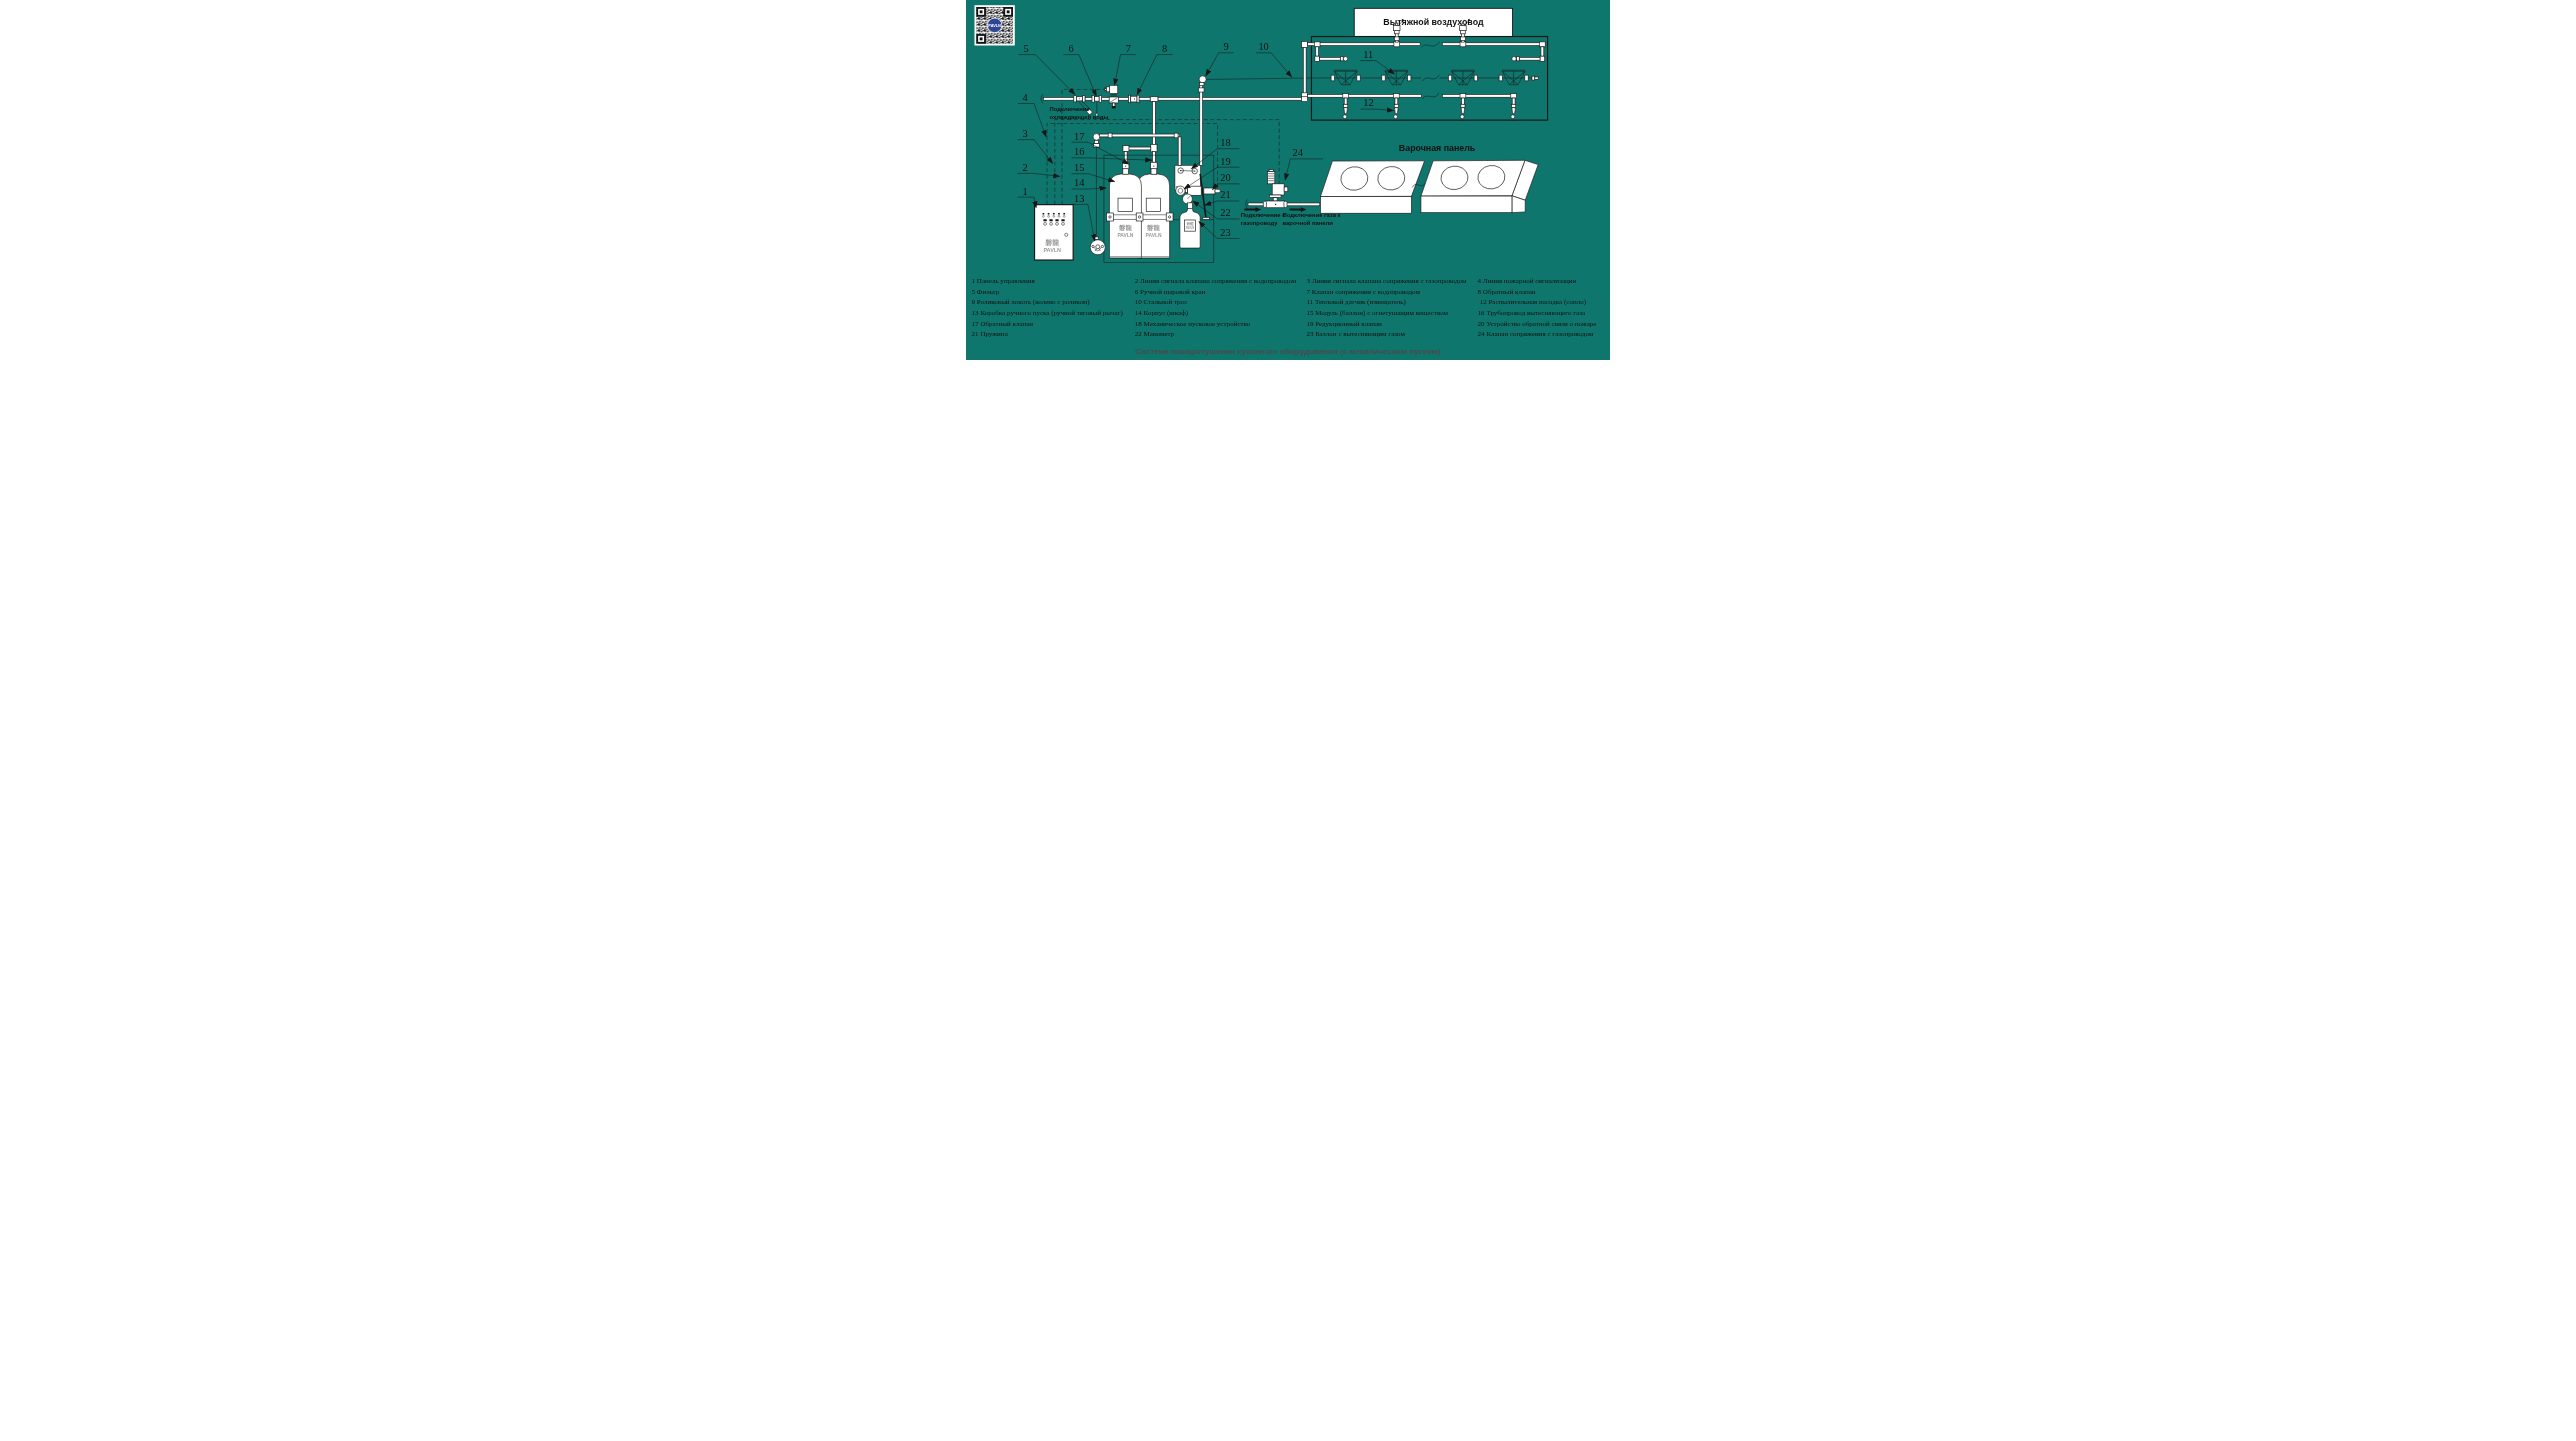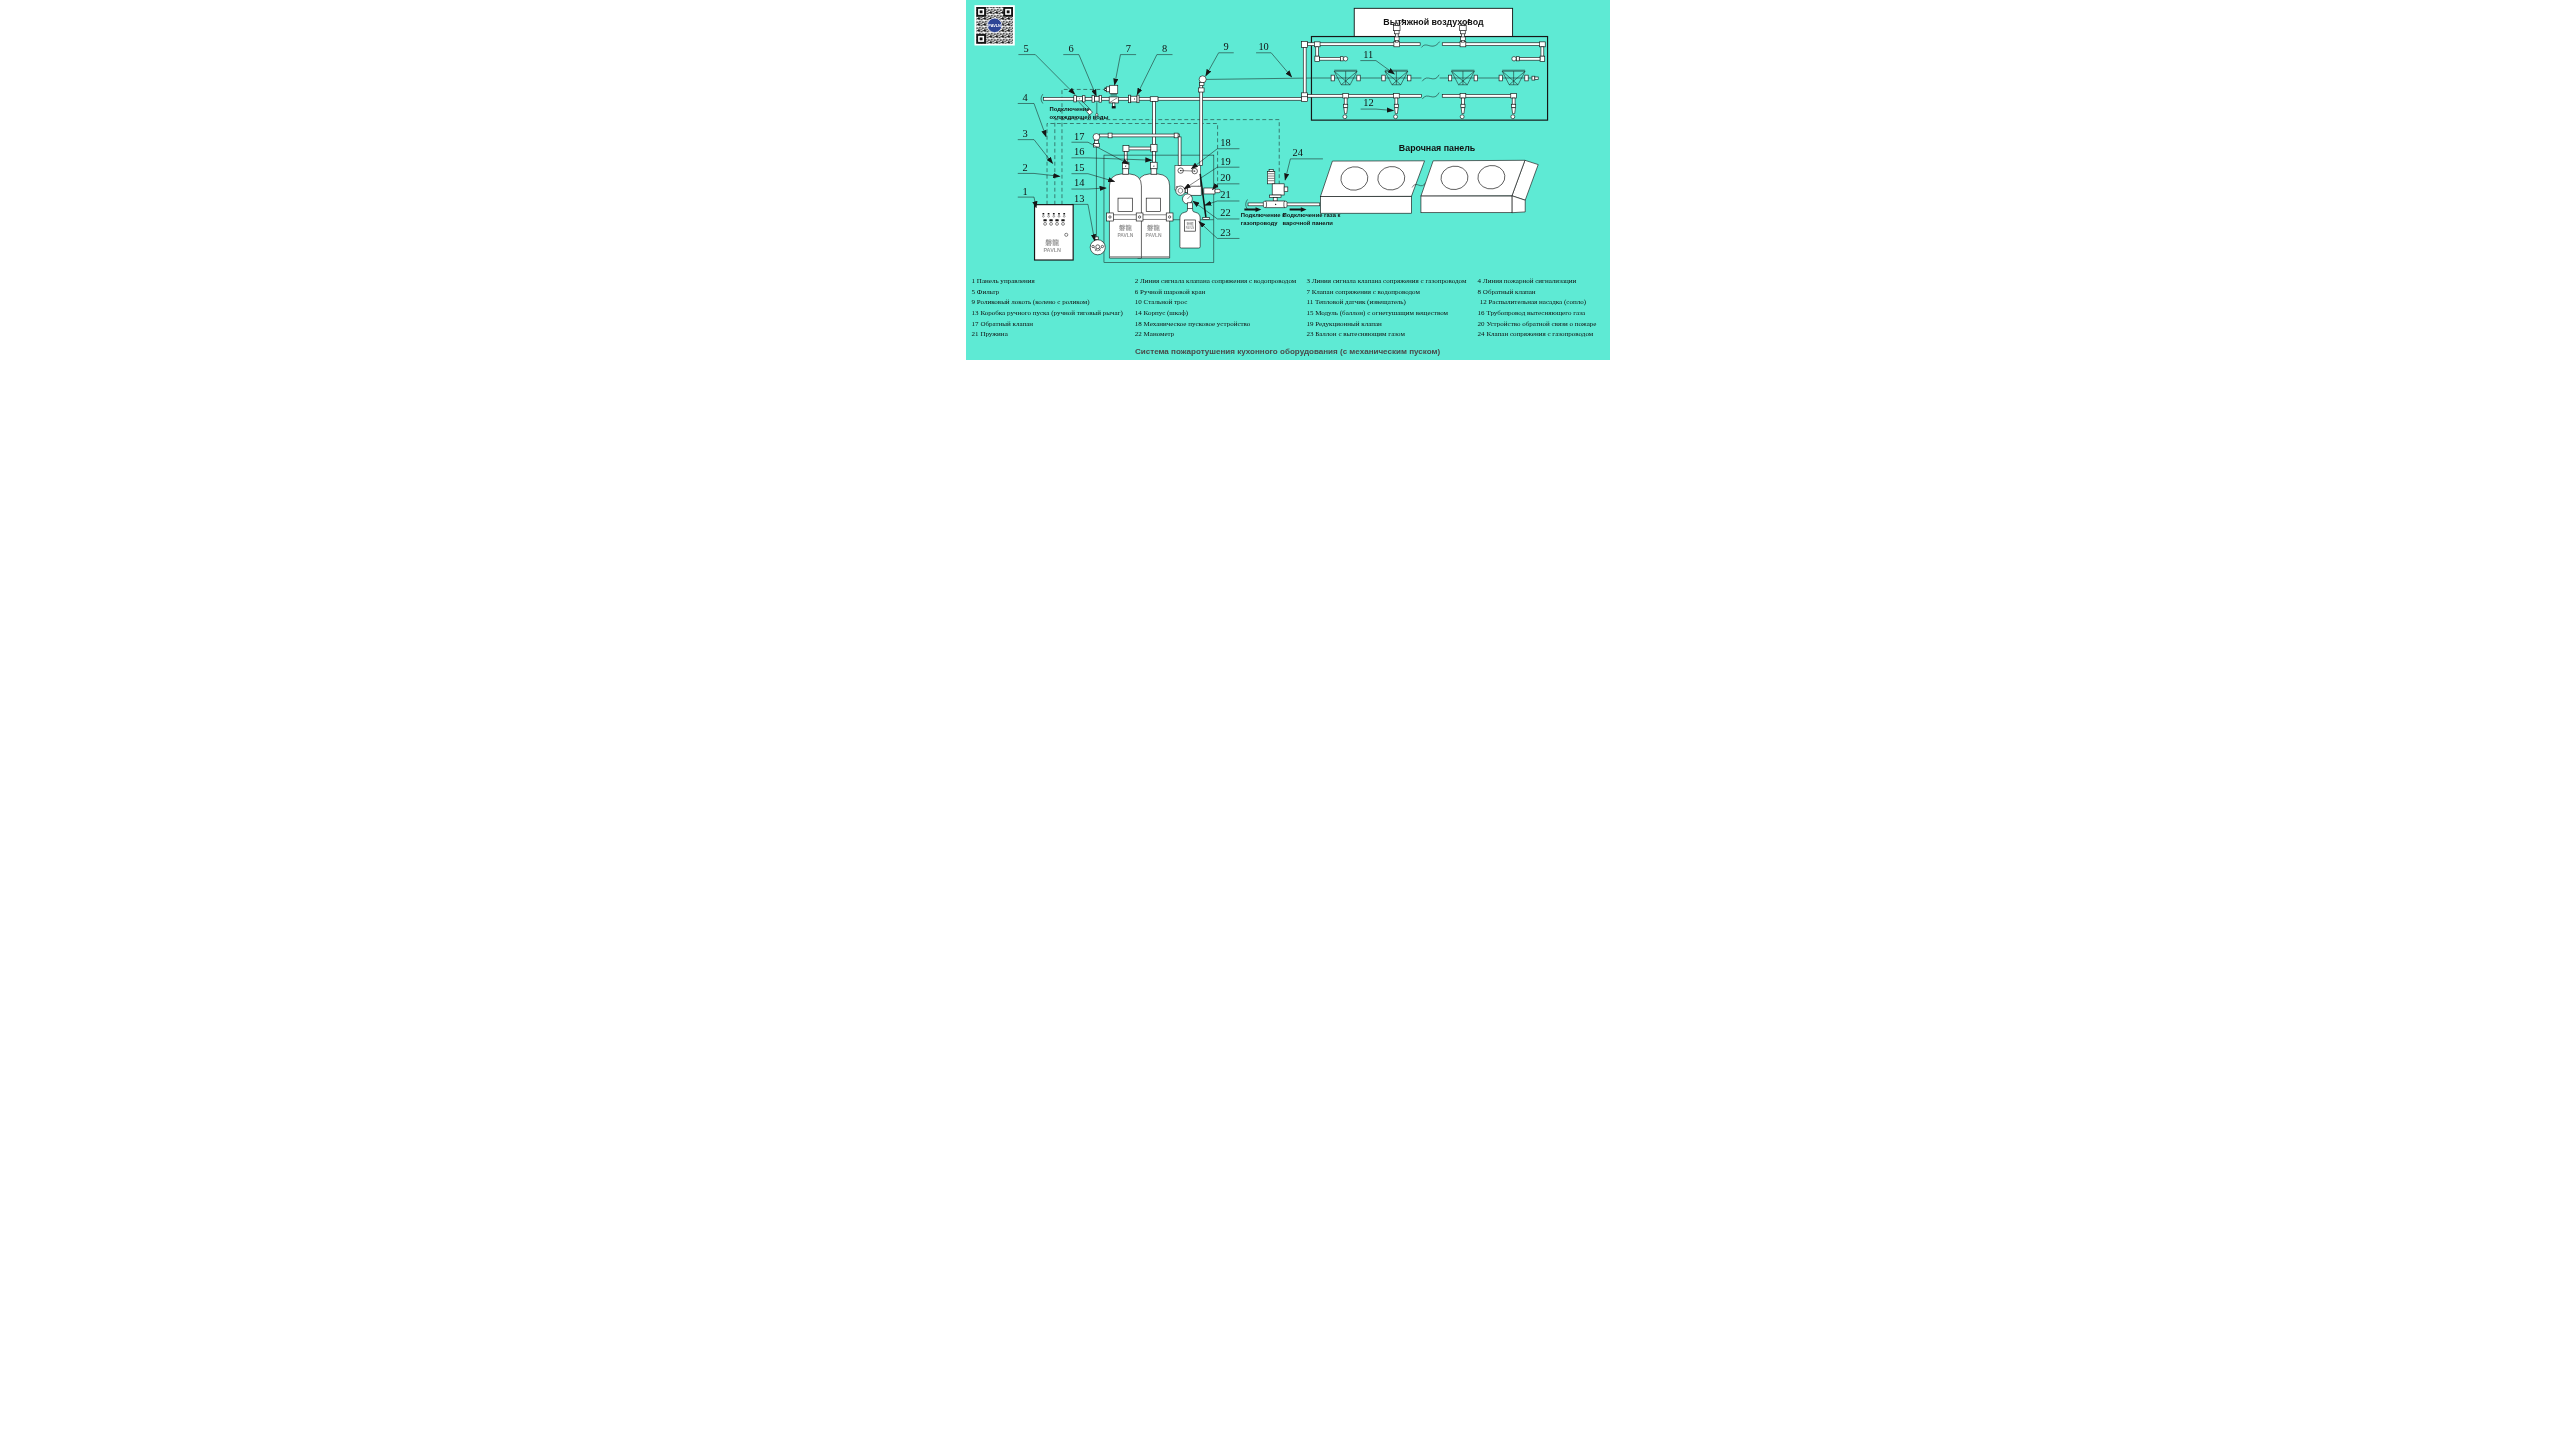--- a/index.html
+++ b/index.html
@@ -1,16 +1,16 @@
 <!DOCTYPE html>
 <html style="font-size:8.3px"><head>
 <meta charset="utf-8">
 <style>
   html,body{margin:0;padding:0;background:#ffffff;}
-  .stage{width:644px;height:360px;margin:0 auto;background:#5eead4;}
+  .stage{width:644px;height:360px;margin:0 auto;background:#0f766e;}
   svg{display:block;width:100%;height:100%;}
   text{font-family:"Liberation Serif", serif;fill:#111;}
   .num{font-size:80px;}
   .legend-t{font-size:54px;}
   .bold-note{font-family:"Liberation Sans", sans-serif;font-weight:bold;font-size:45px;}
   .big-title{font-family:"Liberation Sans", sans-serif;font-weight:bold;font-size:68px;}
   .footer-t{font-family:"Liberation Sans", sans-serif;font-weight:bold;font-size:62px;fill:#4a4a4a;}
   .gray-logo{font-family:"Liberation Sans", sans-serif;font-weight:bold;fill:#9b9b9b;}
   .qr-logo{font-family:"Liberation Sans", sans-serif;font-weight:bold;fill:#fff;}
   .pipe{fill:#fff;stroke:#161616;stroke-width:5;}

